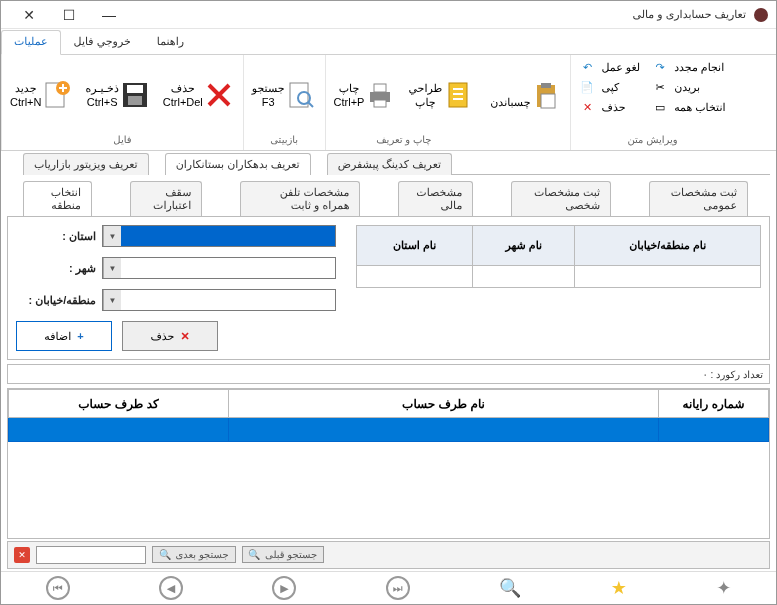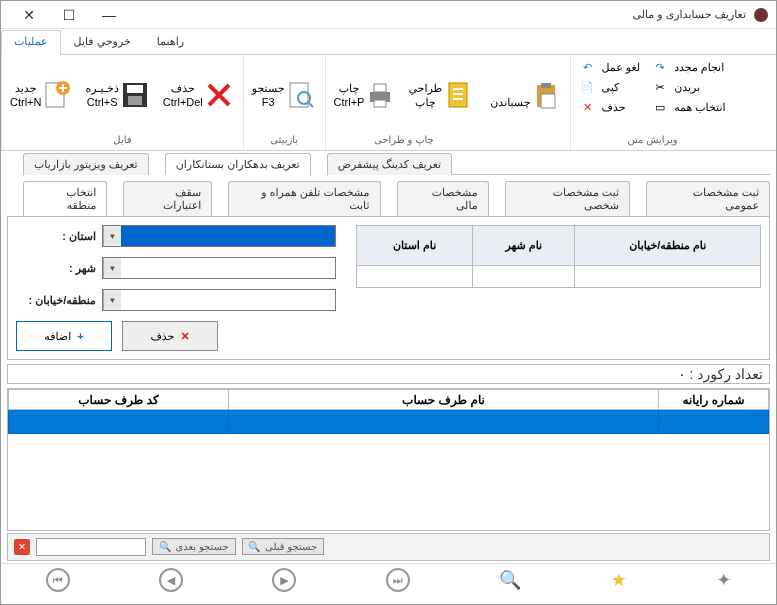--- a/index.html
+++ b/index.html
@@ -48,26 +48,26 @@
 .btn-row { display: flex; flex-direction: row-reverse; gap: 10px; margin-top: 4px;}
 .btn { width: 96px; height: 30px; border: 1px solid #888; display: flex; align-items:center; justify-content:center; gap:6px; background:#efefef;}
 .btn.primary { border-color: #0066cc; background:#fff;}
 
 
 .mini-table { width: 100%; border-collapse: collapse; }
 .mini-table th { background: #e9eef5; border: 1px solid #bbb; padding: 4px 6px; height:40px; font-weight: bold;}
 .mini-table td { border: 1px solid #bbb; height: 22px; }
 
 
-.record-bar { height: 20px; border: 1px solid #bbb; margin: 4px 6px; padding: 0 6px; font-size:14px; color:#333; display:flex; align-items:center;}
+.record-bar { height: 20px; border: 1px solid #bbb; margin: 4px 6px; padding: 0 6px; font-size:10px; color:#333; display:flex; align-items:center;}
 
 
 .main-table { margin: 0 6px; border: 1px solid #bbb; }
 .main-table table { width: 100%; border-collapse: collapse; }
-.main-table th { background: #fff; border: 1px solid #bbb; height: 20px; font-weight: bold; font-size:12px;margin-top:36px;}
+.main-table th { background: #fff; border: 1px solid #bbb; height: 28px; font-weight: bold; font-size:12px;margin-top:36px;}
 .main-table td { background: #0078d7; border: 1px solid #0066cc; height: 24px; }
 .main-table .fill { height: 96px; background:#fff; border: none;}
 
 
 .search-bar { margin: 2px 6px; border: 1px solid #bbb; height: 28px; display:flex; flex-direction:row-reverse; align-items:center; gap:6px; padding: 0 6px; background:#f3f3f3;}
 .search-bar .xbtn { width:16px; height:16px; background:#d43; color:#fff; display:flex;align-items:center;justify-content:center; font-size:9px; border-radius:2px;}
 .search-bar input { width: 110px; height: 18px; border:1px solid #999; }
 .search-bar .sbtn { border:1px solid #999; background:#e7e7e7; padding:2px 6px; display:flex; flex-direction:row-reverse; align-items:center; gap:4px; font-size:10px; color:#555;}
 
 
@@ -160,21 +160,21 @@
             <svg width="30" height="30">
               <rect x="6" y="3" width="18" height="24" fill="#f4c430" stroke="#b8860b"></rect>
               <rect x="10" y="8" width="10" height="2" fill="#fff"></rect>
               <rect x="10" y="13" width="10" height="2" fill="#fff"></rect>
               <rect x="10" y="18" width="10" height="2" fill="#fff"></rect>
             </svg>
           </div>
         <div class="txt">طراحي<br>چاپ</div>
       </div>
     </div>
-    <div class="label">چاپ و طراحی</div>
+    <div class="label">چاپ و تعریف</div>
   </div>
 
   <div class="ribbon-group" style="border-left:none;">
     <div class="items">
       <div class="ribbon-btn">
         <div class="icon">
             <svg width="30" height="30">
               <rect x="6" y="5" width="18" height="22" fill="#d4a03c"></rect>
               <rect x="10" y="3" width="10" height="5" fill="#888"></rect>
               <rect x="10" y="14" width="14" height="14" fill="#fff" stroke="#888"></rect>
@@ -221,21 +221,21 @@
   </div>
 </div>
 
 <div class="tabs-row">
   <div class="tab">تعریف ویزیتور بازاریاب</div>
   <div class="tab active">تعریف بدهکاران بستانکاران</div>
   <div class="tab">تعریف کدینگ پیشفرض</div>
   <div style="flex:1;border-bottom:1px solid #bbb;"></div>
 </div>
 
-<div class="tabs-row" style="margin-top:4px;">
+<div class="tabs-row" style="margin-top:4px;gap:22px;">
   <div class="tab active">انتخاب منطقه</div>
   <div class="tab">سقف اعتبارات</div>
   <div class="tab">مشخصات تلفن همراه و ثابت</div>
   <div class="tab">مشخصات مالی</div>
   <div class="tab">ثبت مشخصات شخصی</div>
   <div class="tab">ثبت مشخصات عمومی</div>
   <div style="flex:1;border-bottom:1px solid #bbb;"></div>
 </div>
 
 <div class="tabs-body">

